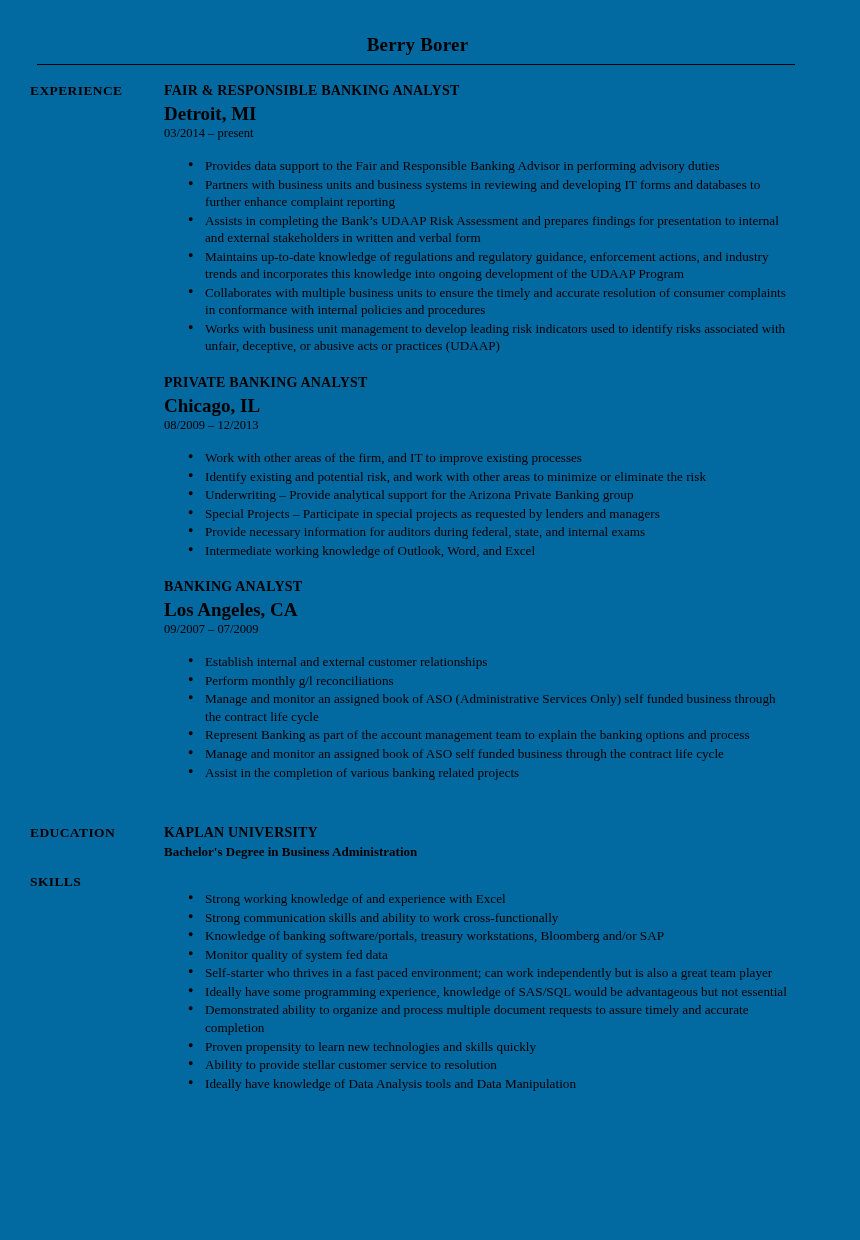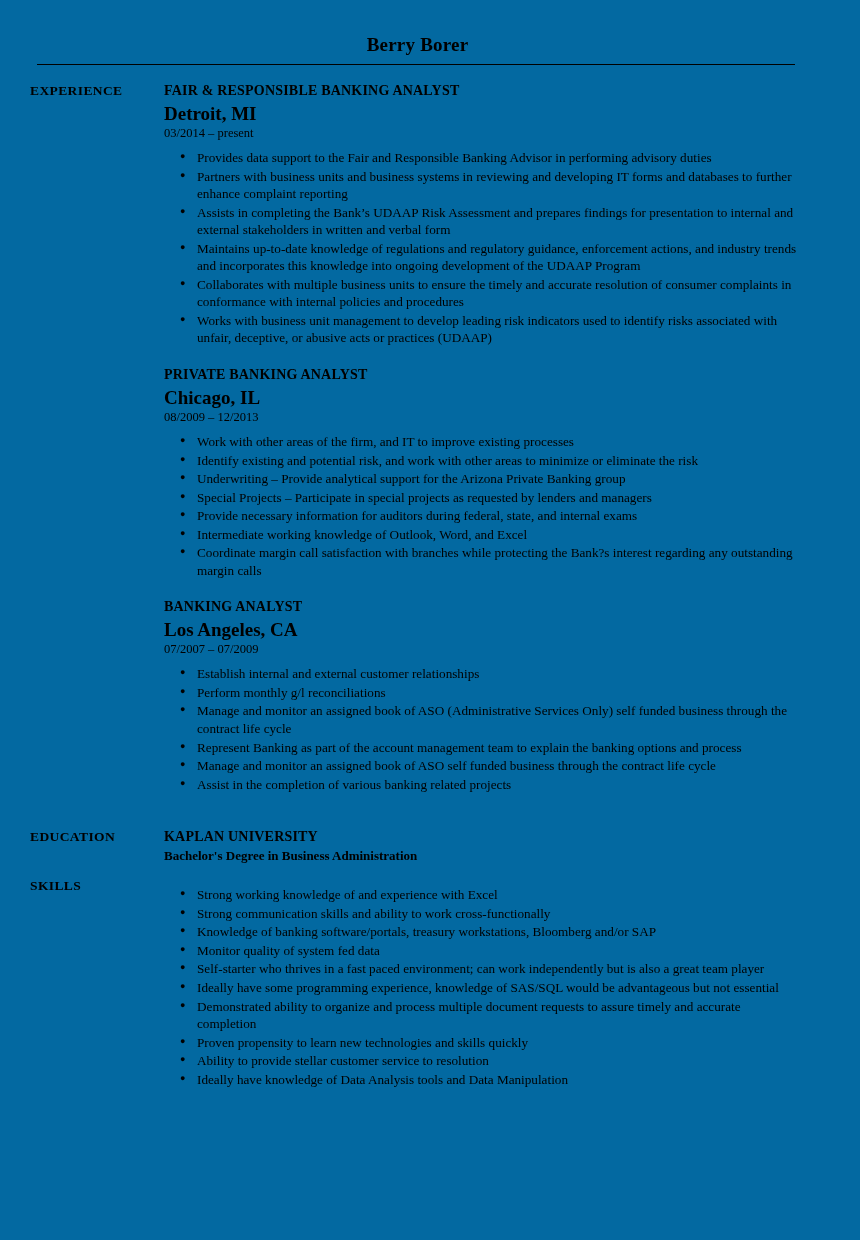--- a/index.html
+++ b/index.html
@@ -82,21 +82,21 @@
     font-size: 19px;
     font-weight: bold;
     margin-bottom: 1px;
   }
   .job-dates {
     font-size: 12.5px;
     margin-bottom: 3px;
   }
   ul.bullets {
     list-style: none;
-    margin: 8px;
+    margin: 16px;
     padding: 0;
   }
   ul.bullets li {
     position: relative;
     padding-left: 25px;
     font-size: 13.2px;
     line-height: 1.33;
     margin-bottom: 1px;
   }
   ul.bullets li::before {
@@ -152,28 +152,27 @@
         <div class="job-title">PRIVATE BANKING ANALYST</div>
         <div class="job-location">Chicago, IL</div>
         <div class="job-dates">08/2009 – 12/2013</div>
         <ul class="bullets">
           <li>Work with other areas of the firm, and IT to improve existing processes</li>
           <li>Identify existing and potential risk, and work with other areas to minimize or eliminate the risk</li>
           <li>Underwriting – Provide analytical support for the Arizona Private Banking group</li>
           <li>Special Projects – Participate in special projects as requested by lenders and managers</li>
           <li>Provide necessary information for auditors during federal, state, and internal exams</li>
           <li>Intermediate working knowledge of Outlook, Word, and Excel</li>
-          <li>Coordinate margin call satisfaction with branches while protecting the Bank?s interest regarding any outstanding margin calls</li>
         </ul>
       </div>
 
       <div class="job">
         <div class="job-title">BANKING ANALYST</div>
         <div class="job-location">Los Angeles, CA</div>
-        <div class="job-dates">07/2007 – 07/2009</div>
+        <div class="job-dates">09/2007 – 07/2009</div>
         <ul class="bullets">
           <li>Establish internal and external customer relationships</li>
           <li>Perform monthly g/l reconciliations</li>
           <li>Manage and monitor an assigned book of ASO (Administrative Services Only) self funded business through the contract life cycle</li>
           <li>Represent Banking as part of the account management team to explain the banking options and process</li>
           <li>Manage and monitor an assigned book of ASO self funded business through the contract life cycle</li>
           <li>Assist in the completion of various banking related projects</li>
         </ul>
       </div>
 

